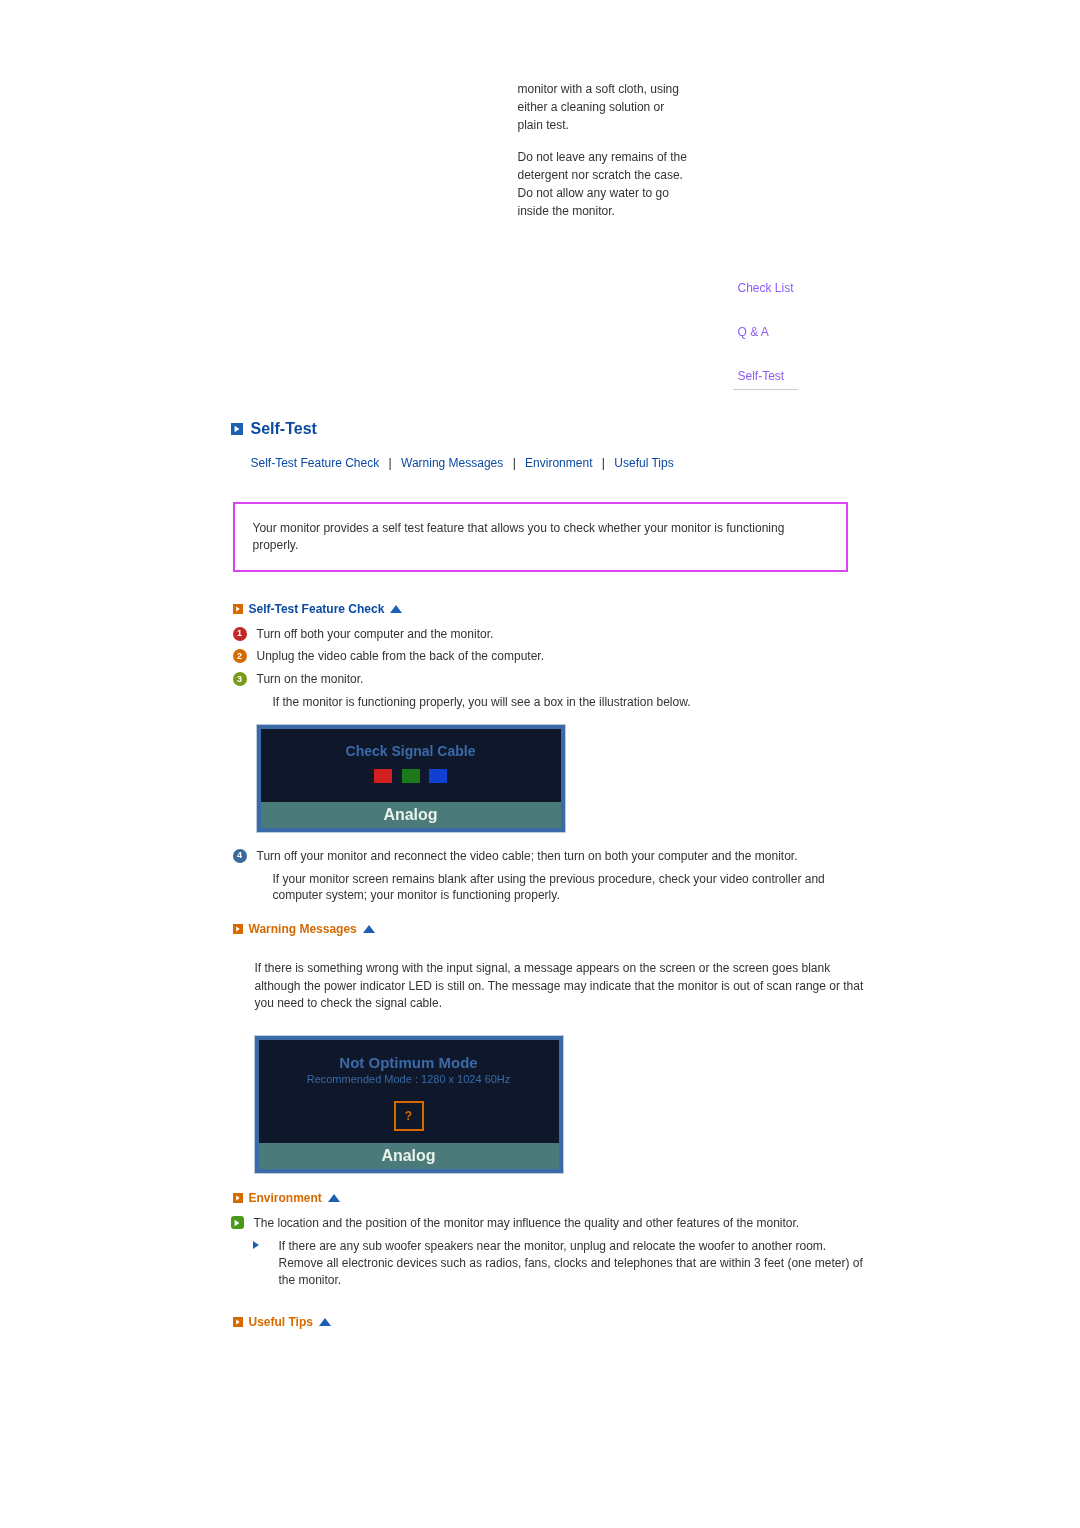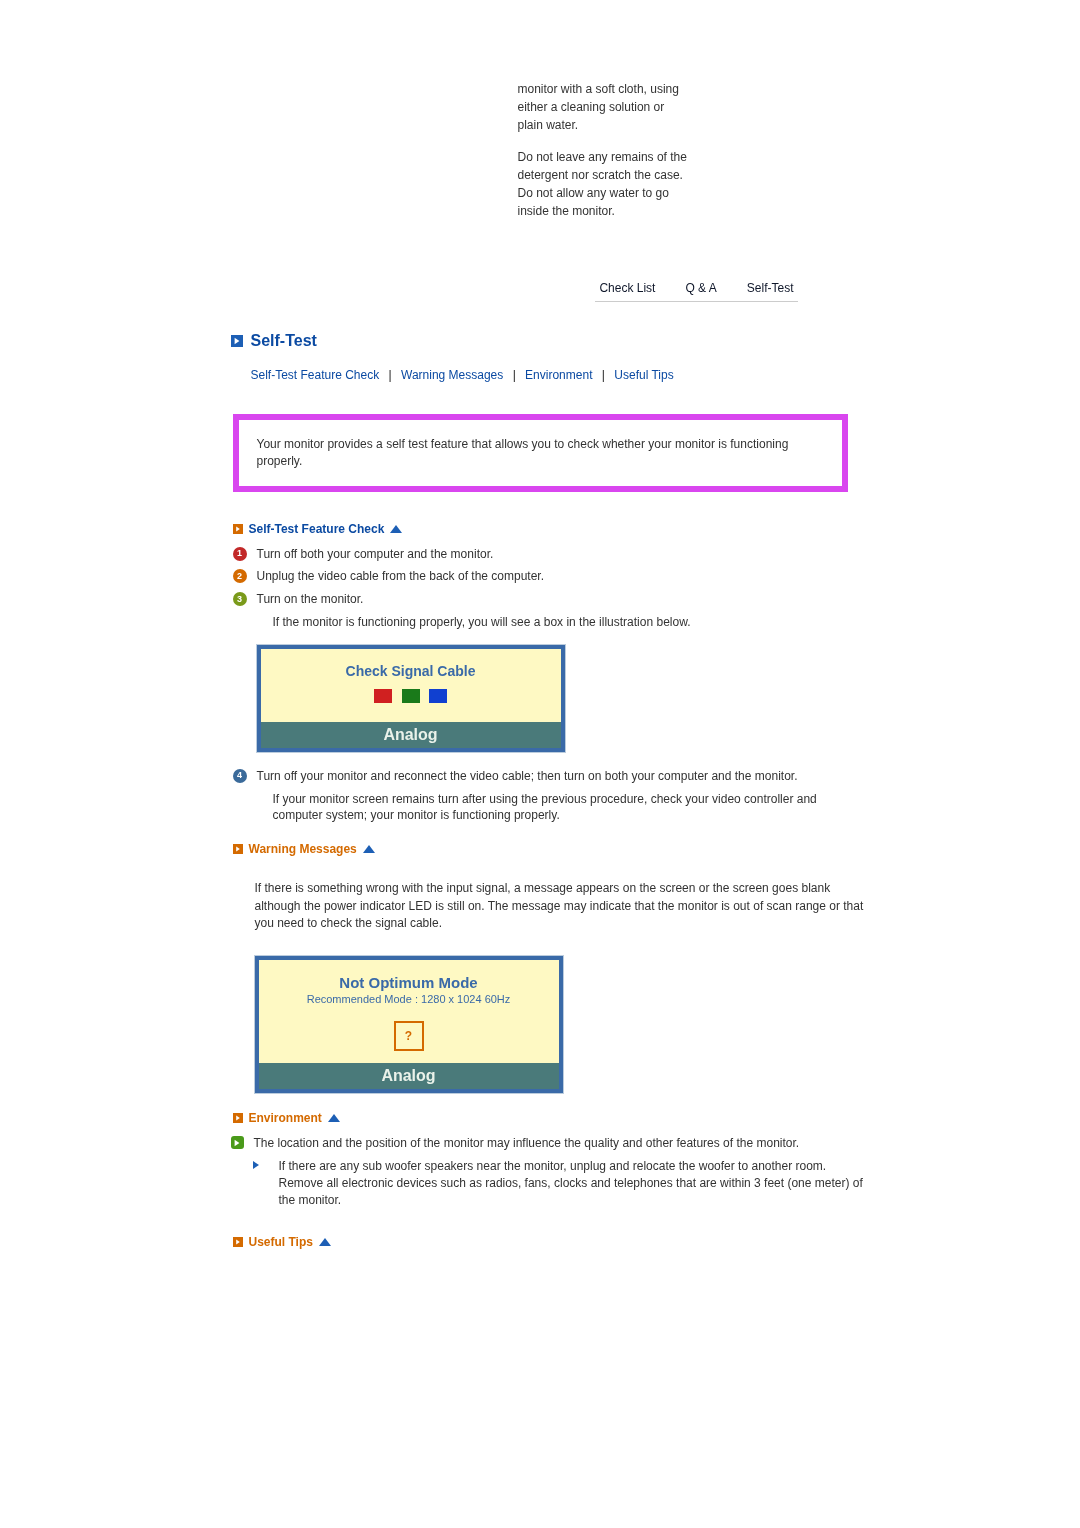--- a/index.html
+++ b/index.html
@@ -27,21 +27,22 @@
     margin: 55px 0 0 0;
     padding-right: 160px;
     display: flex;
     justify-content: flex-end;
   }
   .subnav {
     display: flex;
     gap: 30px;
     border-bottom: 1px solid #ccc;
     padding: 6px 4px;
-    color: #0f172a;
+    color: #8b5cf6;
+    flex-direction: column;
   }
   .subnav-item { cursor: pointer; }
 
   .content {
     padding: 30px 90px 0 108px;
   }
   .section-title-row {
     display: flex;
     align-items: center;
     gap: 8px;
@@ -69,21 +70,21 @@
     color: #0b4aa2;
     text-decoration: none;
     cursor: pointer;
   }
   .anchor-links .sep {
     color: #222;
     padding: 0 6px;
   }
 
   .callout {
-    border: 6px solid #d946ef;
+    border: 2px solid #d946ef;
     padding: 16px 18px;
     margin: 0 20px 30px 2px;
     color: #333;
     line-height: 1.4;
   }
 
   .sub-head {
     display: flex;
     align-items: center;
     gap: 6px;
@@ -163,21 +164,21 @@
     border-bottom: 4px solid transparent;
     border-left: 6px solid #1d5fb5;
     flex-shrink: 0;
     margin-top: 3px;
   }
 
   .osd {
     width: 300px;
     border: 4px solid #3a6aa8;
     margin: 14px 0 14px 24px;
-    background: #fef9c3;
+    background: #0f172a;
     text-align: center;
     box-shadow: 0 0 0 1px #bcd;
   }
   .osd .osd-title {
     color: #3a6aa8;
     font-weight: bold;
     padding: 14px 0 10px 0;
     font-size: 14px;
   }
   .osd .osd-sub {
@@ -216,21 +217,21 @@
     line-height: 1.45;
     margin: 24px 0;
   }
 </style>
 </head>
 <body>
 
 <div class="page">
 
   <div class="top-text-block">
-    <p>monitor with a soft cloth, using either a cleaning solution or plain water.</p>
+    <p>monitor with a soft cloth, using either a cleaning solution or plain test.</p>
     <p>Do not leave any remains of the detergent nor scratch the case. Do not allow any water to go inside the monitor.</p>
   </div>
 
   <div class="subnav-wrap">
     <div class="subnav">
       <span class="subnav-item">Check List</span>
       <span class="subnav-item">Q &amp; A</span>
       <span class="subnav-item">Self-Test</span>
     </div>
   </div>
@@ -291,21 +292,21 @@
           <span class="sq b"></span>
         </div>
         <div class="osd-foot">Analog</div>
       </div>
 
 
       <div class="step" style="margin-top:16px;">
         <span class="num-badge c4">4</span>
         <span>Turn off your monitor and reconnect the video cable; then turn on both your computer and the monitor.</span>
       </div>
-      <div class="step-indent">If your monitor screen remains turn after using the previous procedure, check your video controller and computer system; your monitor is functioning properly.</div>
+      <div class="step-indent">If your monitor screen remains blank after using the previous procedure, check your video controller and computer system; your monitor is functioning properly.</div>
     </div>
 
     <div class="sub-head orange">
       <span class="small-arrow">
         <svg viewBox="0 0 10 10">
             <polygon points="2,1 8,5 2,9" fill="#fff"></polygon>
           </svg>
       </span>
       <span>Warning Messages</span>
       <span class="up-tri"></span>

